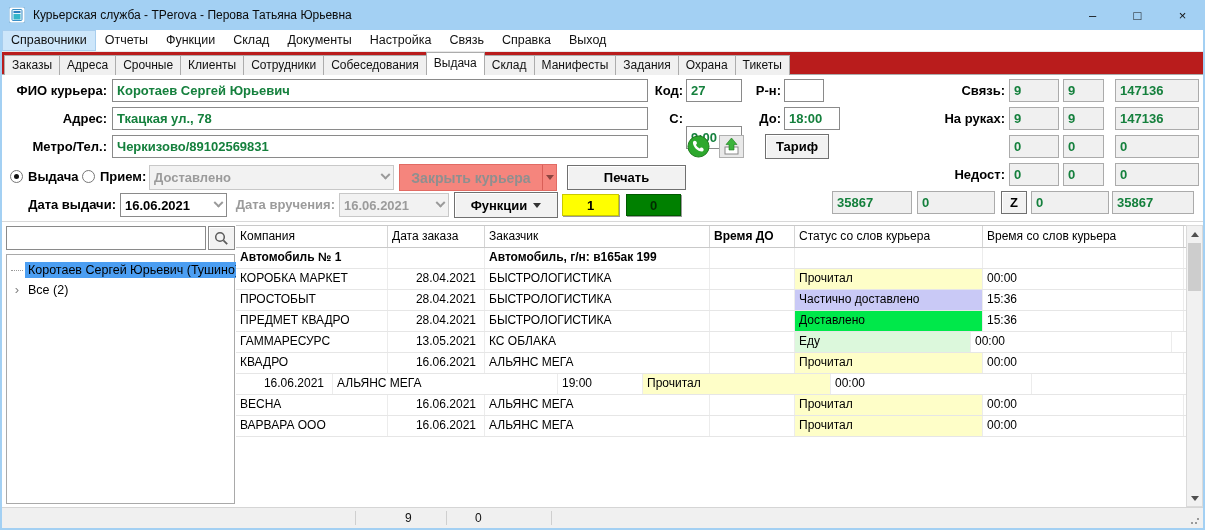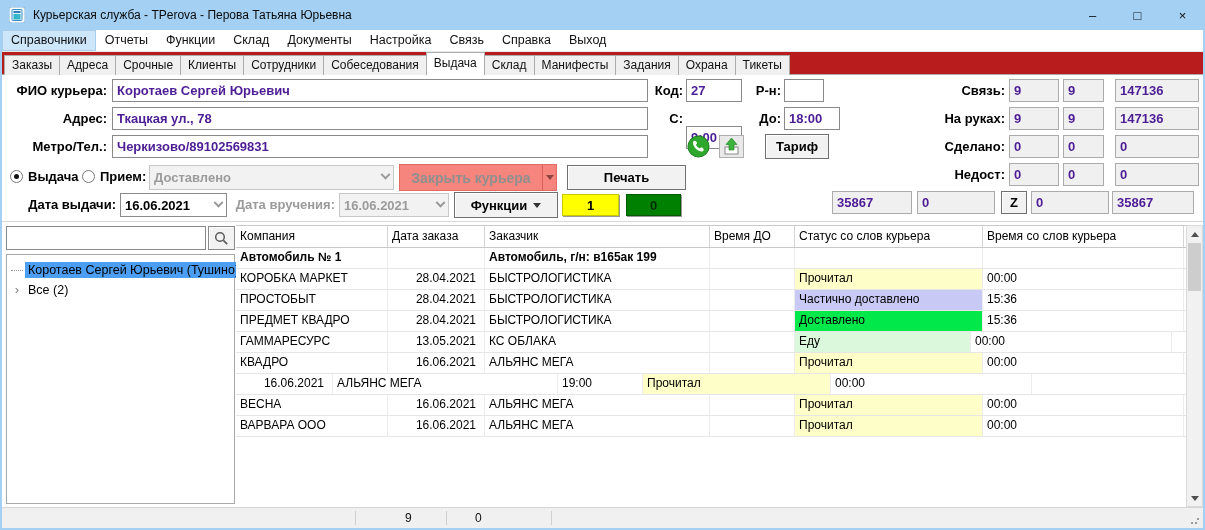--- a/index.html
+++ b/index.html
@@ -26,21 +26,21 @@
   
   .tabstrip { position:absolute; left:2px; top:52px; width:1201px; height:23px; background:#b91c1c; display:flex; align-items:flex-end; padding-left:2px; }
   .tabstrip::after { content:""; position:absolute; left:0; right:0; bottom:0; height:1px; background:#ACACAC; }
   .tab { height:20px; background:#F0F0F0; border:1px solid #ACACAC; border-bottom:none; font-size:12px; line-height:18px; padding:0 7px; margin-right:-1px; color:#111; position:relative; z-index:1; }
   .tab.active { height:23px; background:#fff; line-height:21px; z-index:3; }
 
   
   .formpanel { position:absolute; left:2px; top:75px; width:1201px; height:147px; background:#fff; border-bottom:1px solid #D8D8D8; }
   .flabel { position:absolute; font-weight:bold; font-size:13px; line-height:23px; text-align:right; color:#000; white-space:nowrap; }
   .flabel.dim { color:#9B9B9B; }
-  .fin { position:absolute; height:23px; border:1px solid #8A8A8A; background:#fff; font-family:"Liberation Sans",sans-serif; font-weight:bold; font-size:13px; padding:0 4px; color:#4c1d95; }
+  .fin { position:absolute; height:23px; border:1px solid #8A8A8A; background:#fff; font-family:"Liberation Sans",sans-serif; font-weight:bold; font-size:13px; padding:0 4px; color:#15803d; }
   .rin { background:#F0F0F0; border:1px solid #ABABAB; }
   .btn { position:absolute; background:#F2F2F2; border:1px solid #707070; box-shadow:inset 1px 1px 0 #fff; font-weight:bold; font-size:13px; color:#000; display:flex; align-items:center; justify-content:center; gap:6px; }
   .combo { position:absolute; display:flex; align-items:center; font-weight:bold; font-size:13px; padding:0 4px; }
   .combo .chev { margin-left:auto; width:7px; height:7px; border-right:2px solid #9a9a9a; border-bottom:2px solid #9a9a9a; transform:rotate(45deg) translate(-2px,-2px); }
   .combo.dis { background:#F2F2F2; border:1px solid #C8C8C8; color:#9B9B9B; }
   .combo.en { background:#fff; border:1px solid #8A8A8A; color:#000; }
   .radio-row { position:absolute; display:flex; align-items:center; gap:5px; font-weight:bold; font-size:13px; }
   .radio { width:13px; height:13px; border:1px solid #777; border-radius:50%; background:#fff; position:relative; flex:0 0 13px; }
   .radio.sel::after { content:""; position:absolute; left:3px; top:3px; width:5px; height:5px; border-radius:50%; background:#111; }
   .pinkbtn { position:absolute; left:397px; top:89px; width:158px; height:27px; display:flex; background:#F5857D; border:1px solid #E16B64; }
@@ -212,21 +212,20 @@
     <input class="fin rin" style="left: 1110px; top: 116px; width: 82px;" readonly="" value="35867">
 
   <div class="flabel" style="left: 883px; top: 4px; width: 120px;">Связь:</div>
       <input class="fin rin" readonly="" value="9" style="left: 1007px; top: 4px; width: 50px;">
       <input class="fin rin" readonly="" value="9" style="left: 1061px; top: 4px; width: 41px;">
       <input class="fin rin" readonly="" value="147136" style="left: 1113px; top: 4px; width: 84px;">
       <div class="flabel" style="left: 883px; top: 32px; width: 120px;">На руках:</div>
       <input class="fin rin" readonly="" value="9" style="left: 1007px; top: 32px; width: 50px;">
       <input class="fin rin" readonly="" value="9" style="left: 1061px; top: 32px; width: 41px;">
       <input class="fin rin" readonly="" value="147136" style="left: 1113px; top: 32px; width: 84px;">
-      <div class="flabel" style="left: 883px; top: 60px; width: 120px;">Сделано:</div>
       <input class="fin rin" readonly="" value="0" style="left: 1007px; top: 60px; width: 50px;">
       <input class="fin rin" readonly="" value="0" style="left: 1061px; top: 60px; width: 41px;">
       <input class="fin rin" readonly="" value="0" style="left: 1113px; top: 60px; width: 84px;">
       <div class="flabel" style="left: 883px; top: 88px; width: 120px;">Недост:</div>
       <input class="fin rin" readonly="" value="0" style="left: 1007px; top: 88px; width: 50px;">
       <input class="fin rin" readonly="" value="0" style="left: 1061px; top: 88px; width: 41px;">
       <input class="fin rin" readonly="" value="0" style="left: 1113px; top: 88px; width: 84px;">
     </div>
 
   <div class="main">
@@ -246,21 +245,21 @@
           <span class="texp">›</span>
           <span class="tlabel">Все (2)</span>
         </div>
       </div>
 
     <div class="tablewrap">
       <div class="thead">
           <div class="hcell" style="width: 152px;">Компания</div>
           <div class="hcell" style="width: 97px;">Дата заказа</div>
           <div class="hcell" style="width: 225px;">Заказчик</div>
-          <div class="hcell" style="width: 85px;">Время ДО</div>
+          <div class="hcell" style="width: 85px; font-weight: bold;">Время ДО</div>
           <div class="hcell" style="width: 188px;">Статус со слов курьера</div>
           <div class="hcell" style="width: 201px;">Время со слов курьера</div>
         </div>
       <div>
           <div class="trow boldrow">
             <div class="tcell c0" style="width: 152px;">Автомобиль № 1</div>
             <div class="tcell c1" style="width: 97px;"></div>
             <div class="tcell c2" style="width: 225px;">Автомобиль, г/н: в165ак 199</div>
             <div class="tcell c3" style="width: 85px;"></div>
             <div class="tcell c4" style="width: 188px;"></div>

